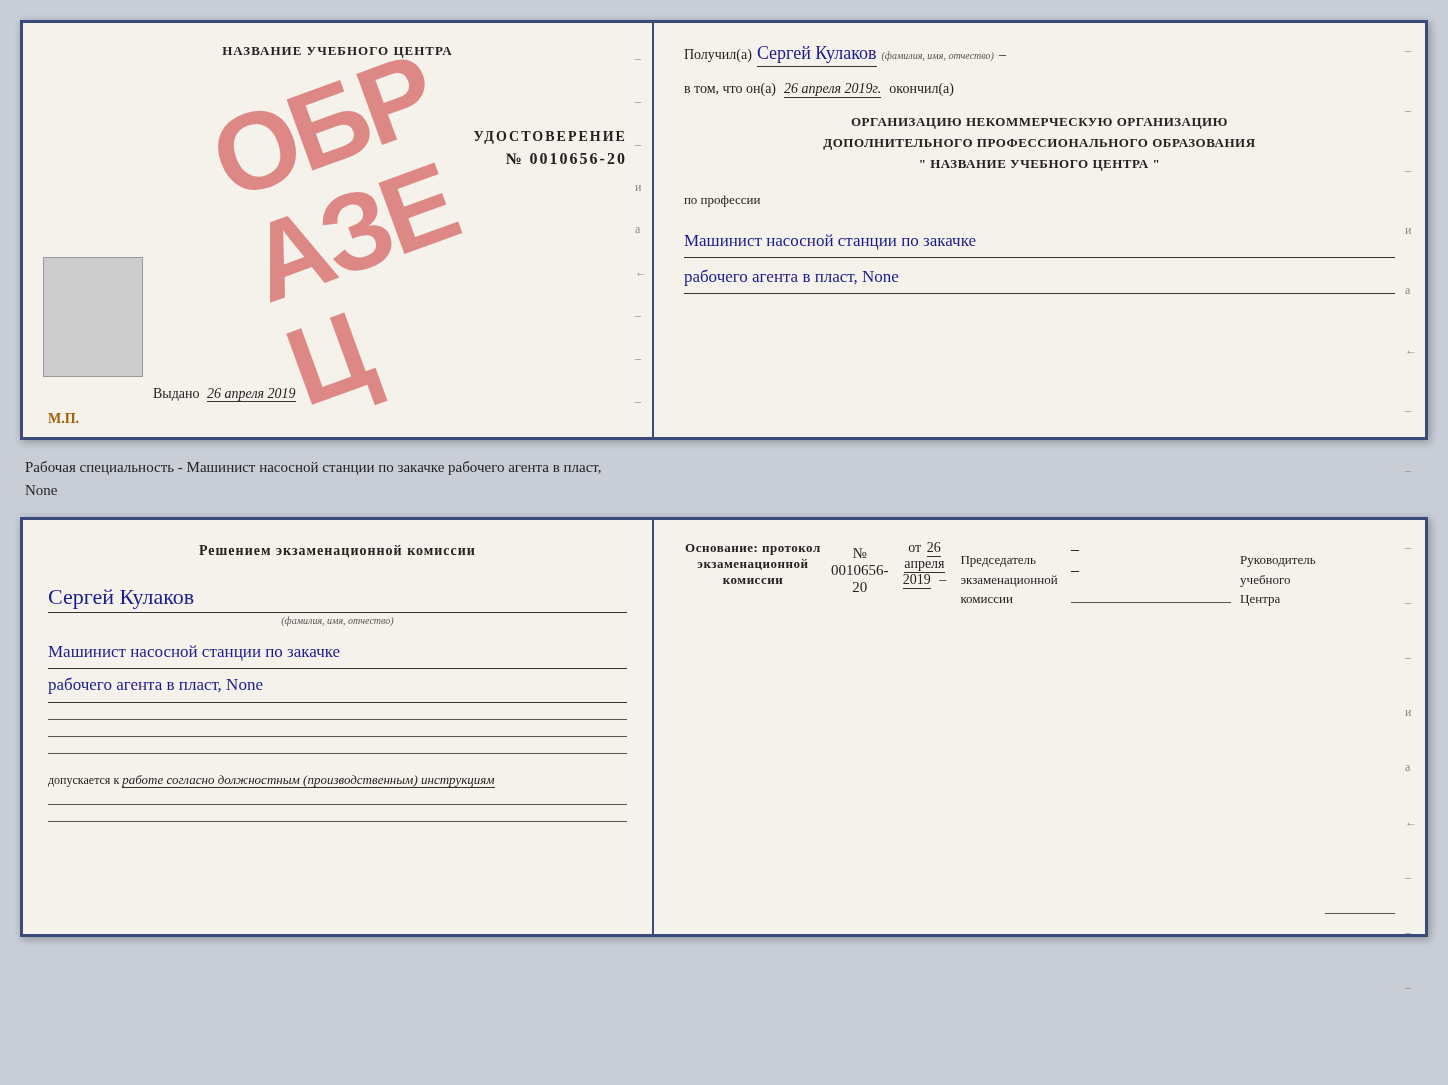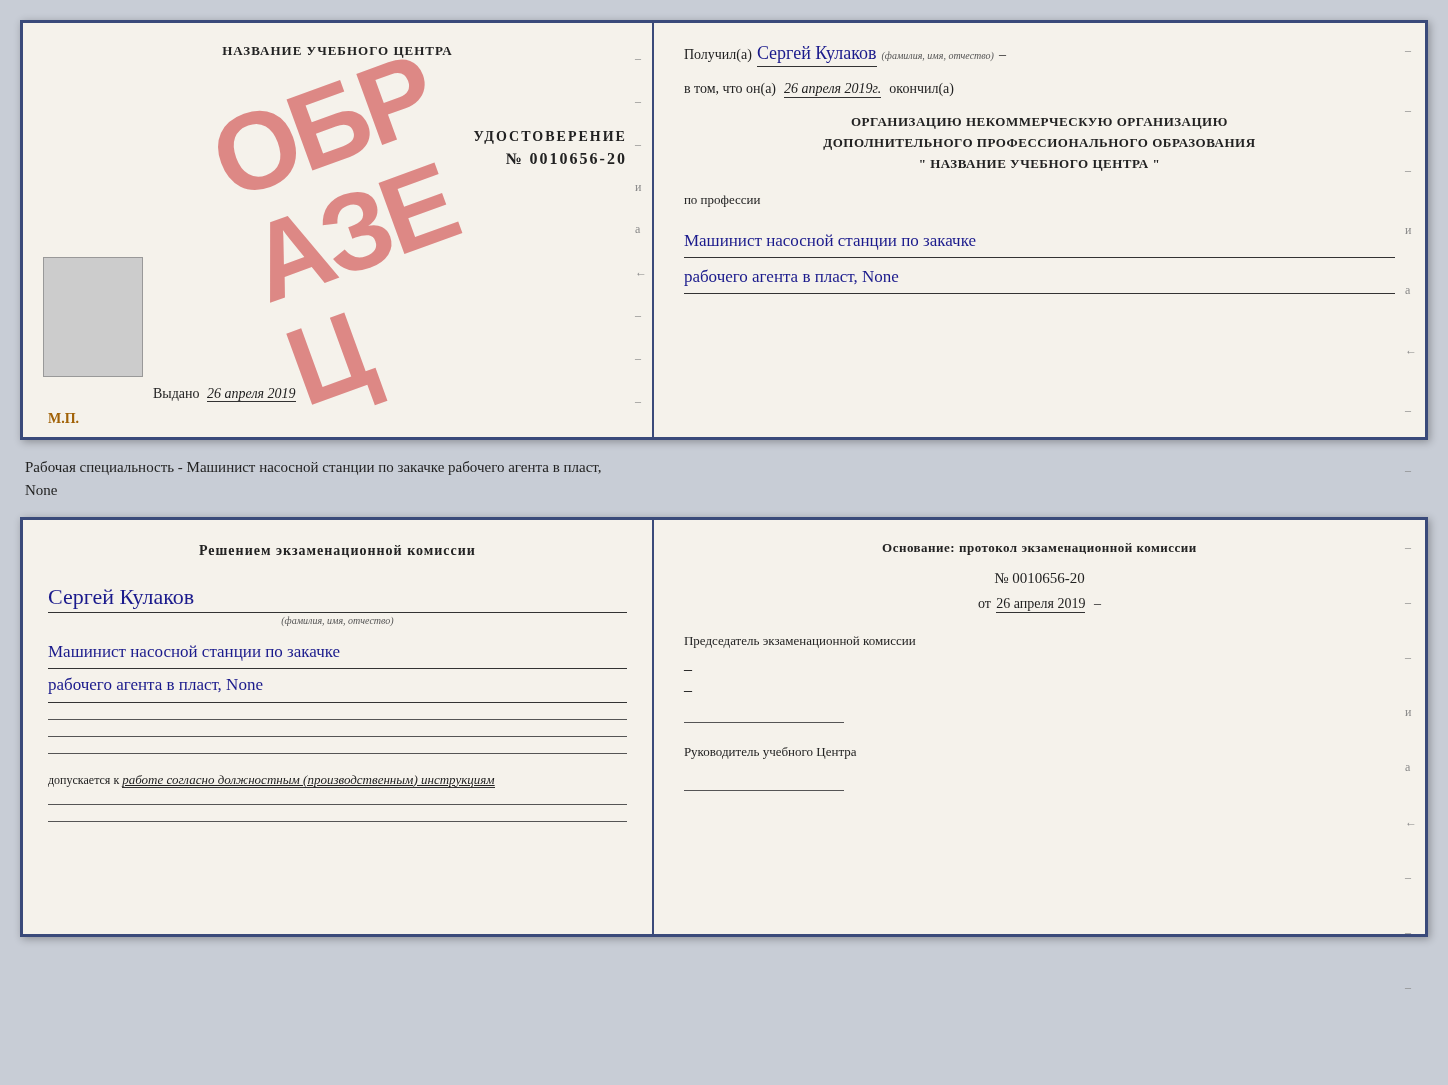--- a/index.html
+++ b/index.html
@@ -220,21 +220,21 @@
       display: flex;
       flex-direction: column;
       gap: 10px;
       position: relative;
     }
 
     .bottom-right {
       width: 55%;
       padding: 20px 30px;
       display: flex;
-      flex-direction: column;
+      flex-direction: row;
       gap: 9px;
       position: relative;
     }
 
     .commission-title {
       font-size: 14px;
       letter-spacing: 1px;
       color: #222;
       text-align: center;
       font-weight: bold;
@@ -269,21 +269,20 @@
       font-size: 12px;
       color: #222;
       margin-top: 10px;
     }
 
     .dopuskaetsya-italic {
       font-style: italic;
       font-size: 13px;
       color: #222;
       border-bottom: 1px solid #333;
-      text-decoration: underline;
     }
 
     .bottom-line {
       border-bottom: 1px solid #555;
       width: 100%;
       margin-top: 6px;
     }
 
     .osnovanie-title {
       font-size: 13px;

